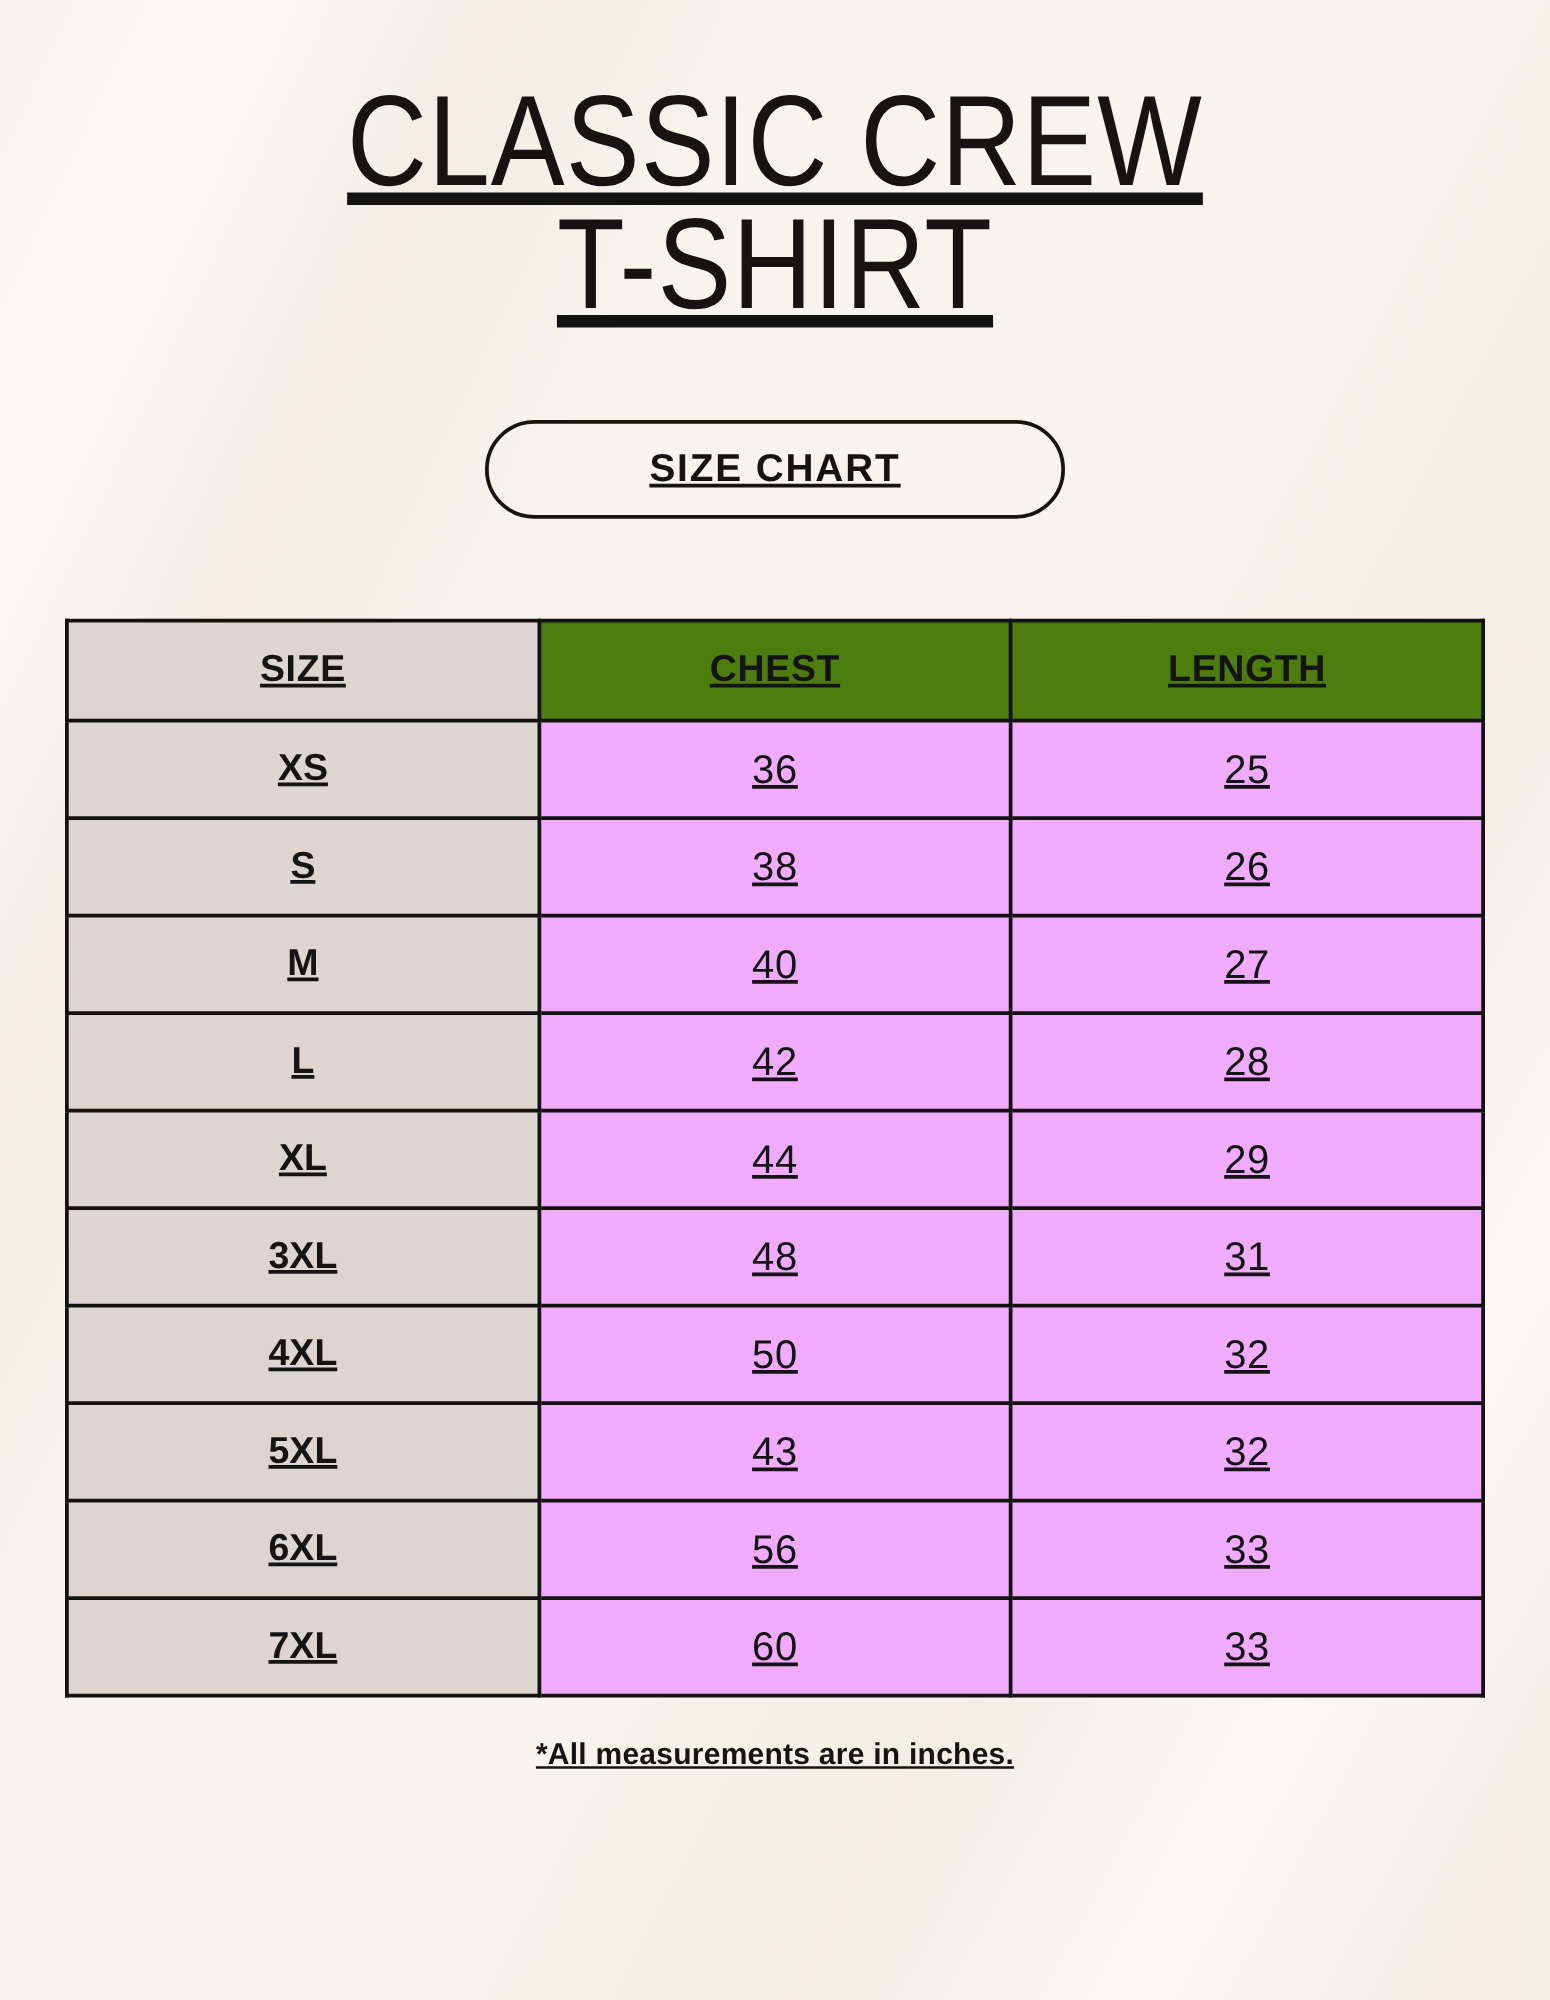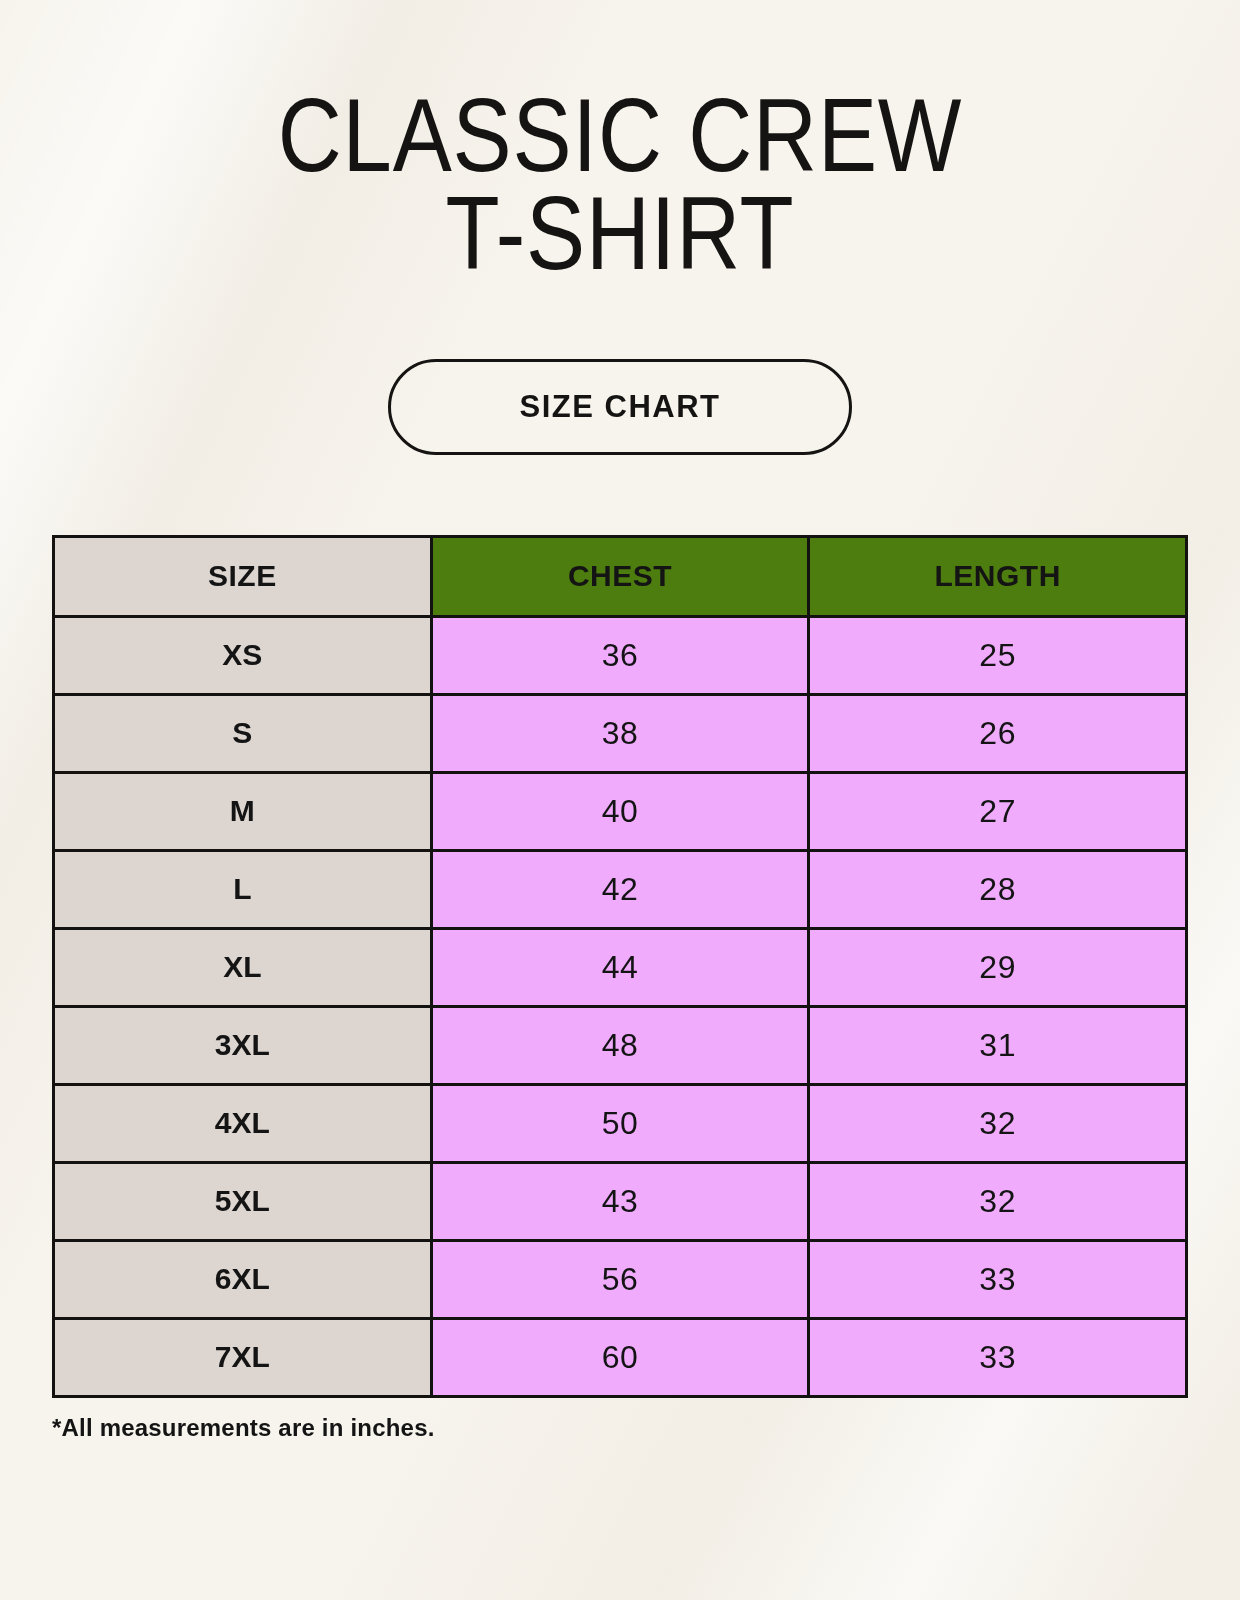--- a/index.html
+++ b/index.html
@@ -24,37 +24,38 @@
     pointer-events: none;
     background:
       linear-gradient(115deg, rgba(255,255,255,0.0) 0%, rgba(255,255,255,0.55) 10%, rgba(231,226,216,0.35) 20%, rgba(255,255,255,0.0) 32%),
       linear-gradient(118deg, rgba(255,255,255,0.0) 55%, rgba(230,225,214,0.30) 72%, rgba(255,255,255,0.45) 84%, rgba(233,228,218,0.30) 95%);
   }
 
   .page {
     position: relative;
     width: 100%;
     height: 100%;
-    padding-top: 87px;
+    padding-top: 64px;
+    text-decoration: underline;
   }
 
   .title {
     text-align: center;
     font-size: 103px;
     line-height: 0.95;
     font-weight: 400;
     letter-spacing: 1px;
     color: #151413;
     transform: scaleX(0.86);
     transform-origin: 50% 50%;
   }
 
   .badge {
     width: 464px;
-    height: 96px;
+    height: 79px;
     margin: 76px auto 0 auto;
     border: 3.5px solid #151413;
     border-radius: 50px;
     background: transparent;
     display: flex;
     align-items: center;
     justify-content: center;
   }
 
   .badge span {
@@ -106,22 +107,22 @@
   }
 
   td.col-val {
     background: #f0abfc;
     font-size: 32px;
     font-weight: 400;
     letter-spacing: 0.5px;
   }
 
   .footnote {
-    margin-top: 16px;
-    text-align: left;
+    margin-top: 32px;
+    text-align: center;
     font-size: 24px;
     font-weight: 700;
     letter-spacing: 0.2px;
     color: #141414;
   }
 </style>
 </head>
 <body>
 
 <div class="bg-sheen"></div>

